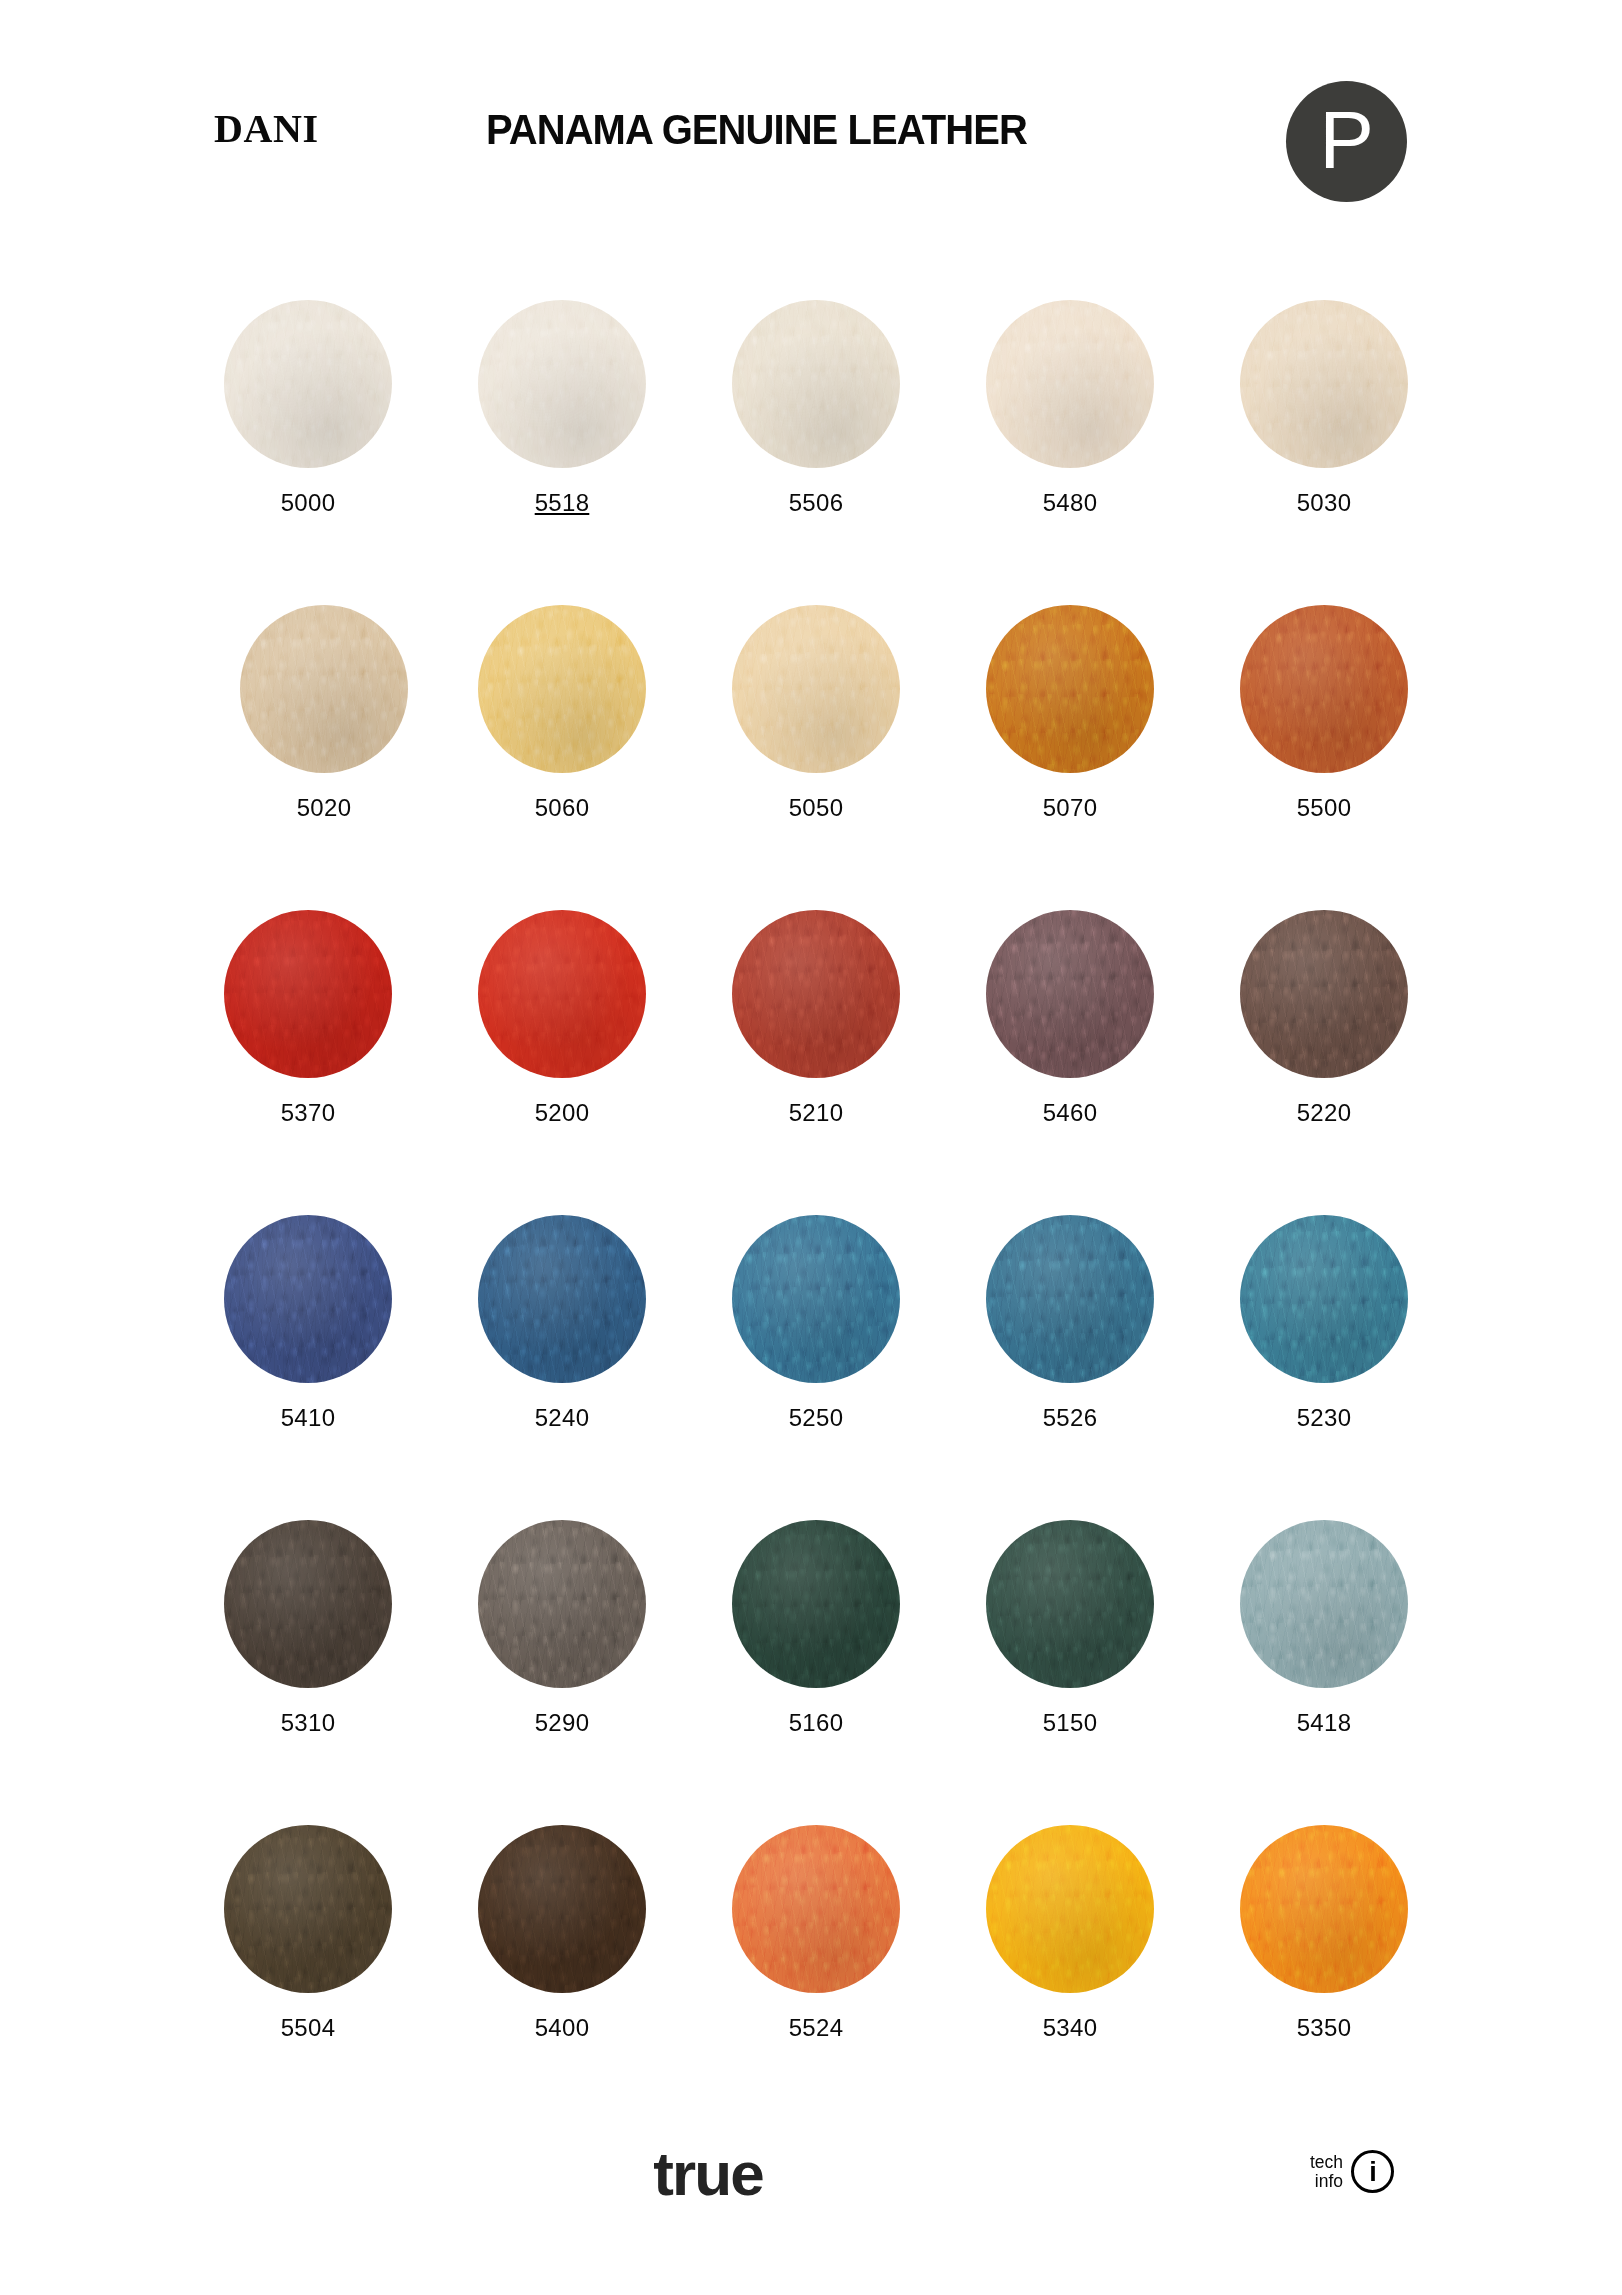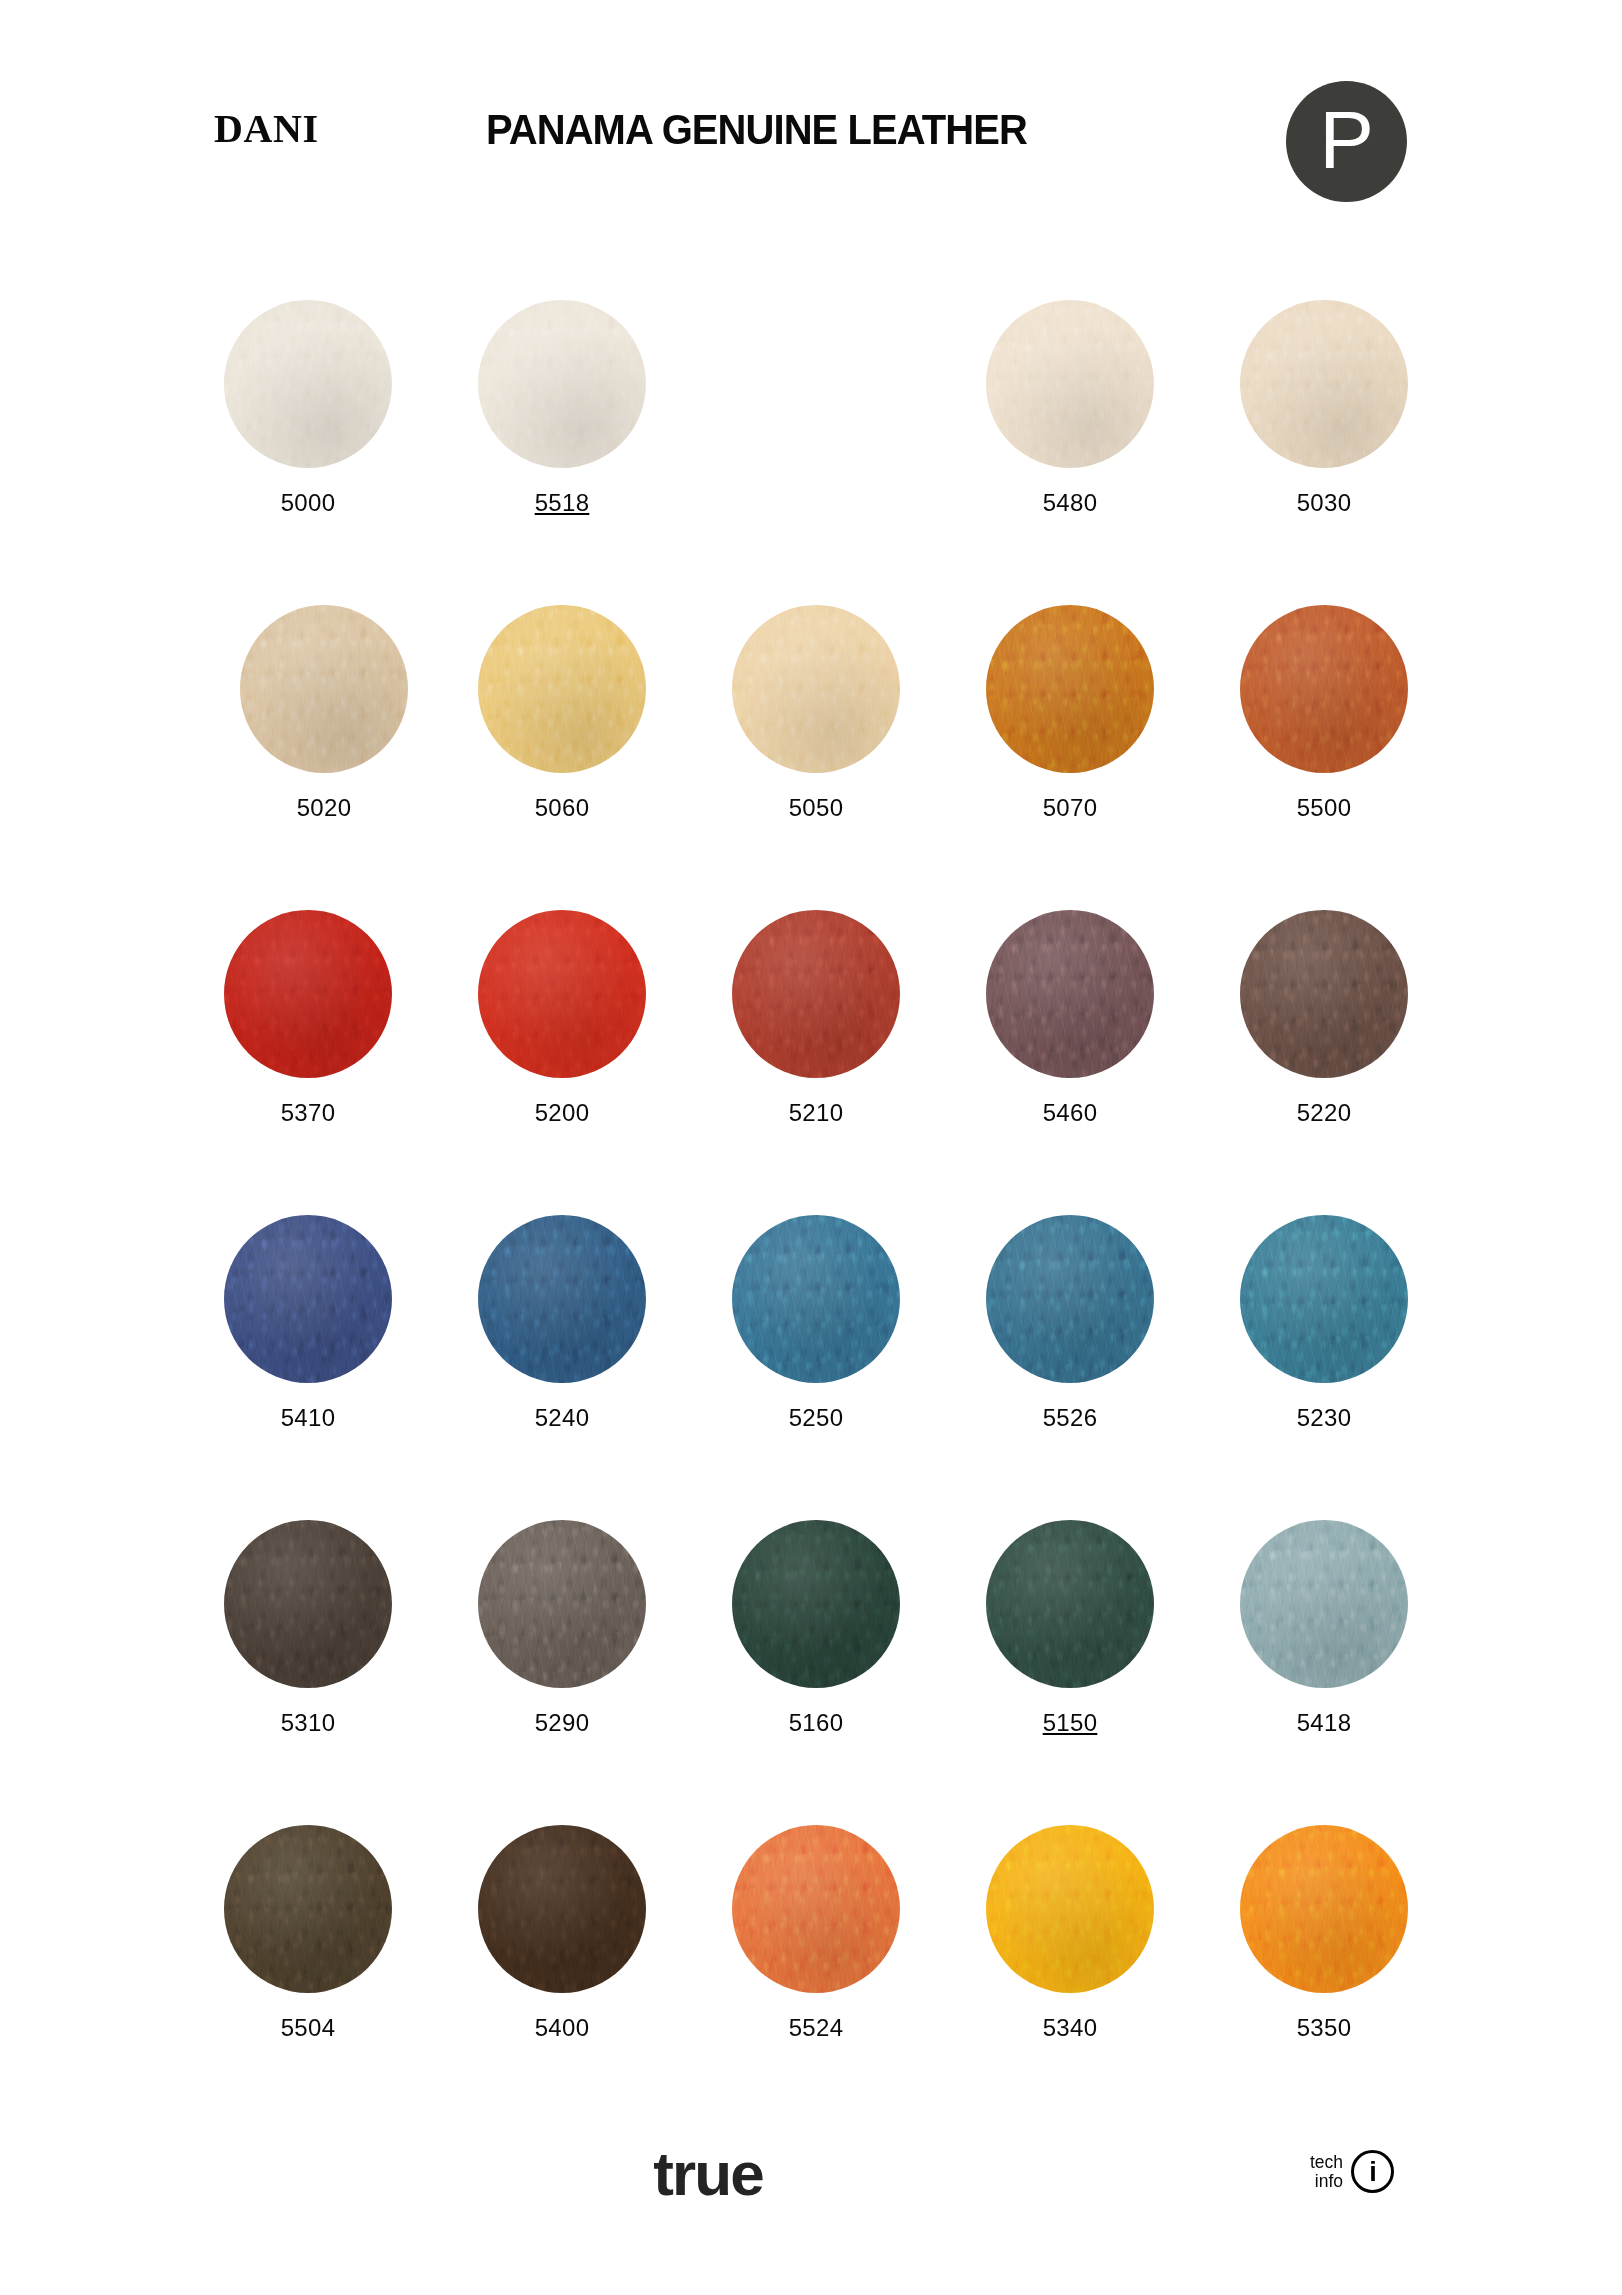--- a/index.html
+++ b/index.html
@@ -194,20 +194,29 @@
       </div>
       <div class="cell" style="left: 254px; text-decoration: underline;">
         <div class="swatch">
           <div class="base" style="background: rgb(238, 231, 220);"></div>
           <div class="grain" style="background-position: 19px 7.1px;"></div>
           <div class="grain2"></div>
           <div class="shade"></div>
         </div>
         <div class="code">5518</div>
       </div>
+      <div class="cell" style="left: 508px;">
+        <div class="swatch">
+          <div class="base" style="background: rgb(235, 226, 210);"></div>
+          <div class="grain" style="background-position: 7.1px 14.3px;"></div>
+          <div class="grain2"></div>
+          <div class="shade"></div>
+        </div>
+        <div class="code">5506</div>
+      </div>
       <div class="cell" style="left: 762px;">
         <div class="swatch">
           <div class="base" style="background: rgb(240, 226, 208);"></div>
           <div class="grain" style="background-position: 26px 21.4px;"></div>
           <div class="grain2"></div>
           <div class="shade"></div>
         </div>
         <div class="code">5480</div>
       </div>
       <div class="cell" style="left: 1016px;">
@@ -382,21 +391,21 @@
       </div>
       <div class="cell" style="left: 508px;">
         <div class="swatch">
           <div class="base" style="background: rgb(43, 71, 60);"></div>
           <div class="grain" style="background-position: 10.4px 29px;"></div>
           <div class="grain2"></div>
           <div class="shade"></div>
         </div>
         <div class="code">5160</div>
       </div>
-      <div class="cell" style="left: 762px; text-decoration: underline;">
+      <div class="cell" style="left: 762px;">
         <div class="swatch">
           <div class="base" style="background: rgb(51, 80, 70);"></div>
           <div class="grain" style="background-position: 29px 1.9px;"></div>
           <div class="grain2"></div>
           <div class="shade"></div>
         </div>
         <div class="code">5150</div>
       </div>
       <div class="cell" style="left: 1016px;">
         <div class="swatch">

